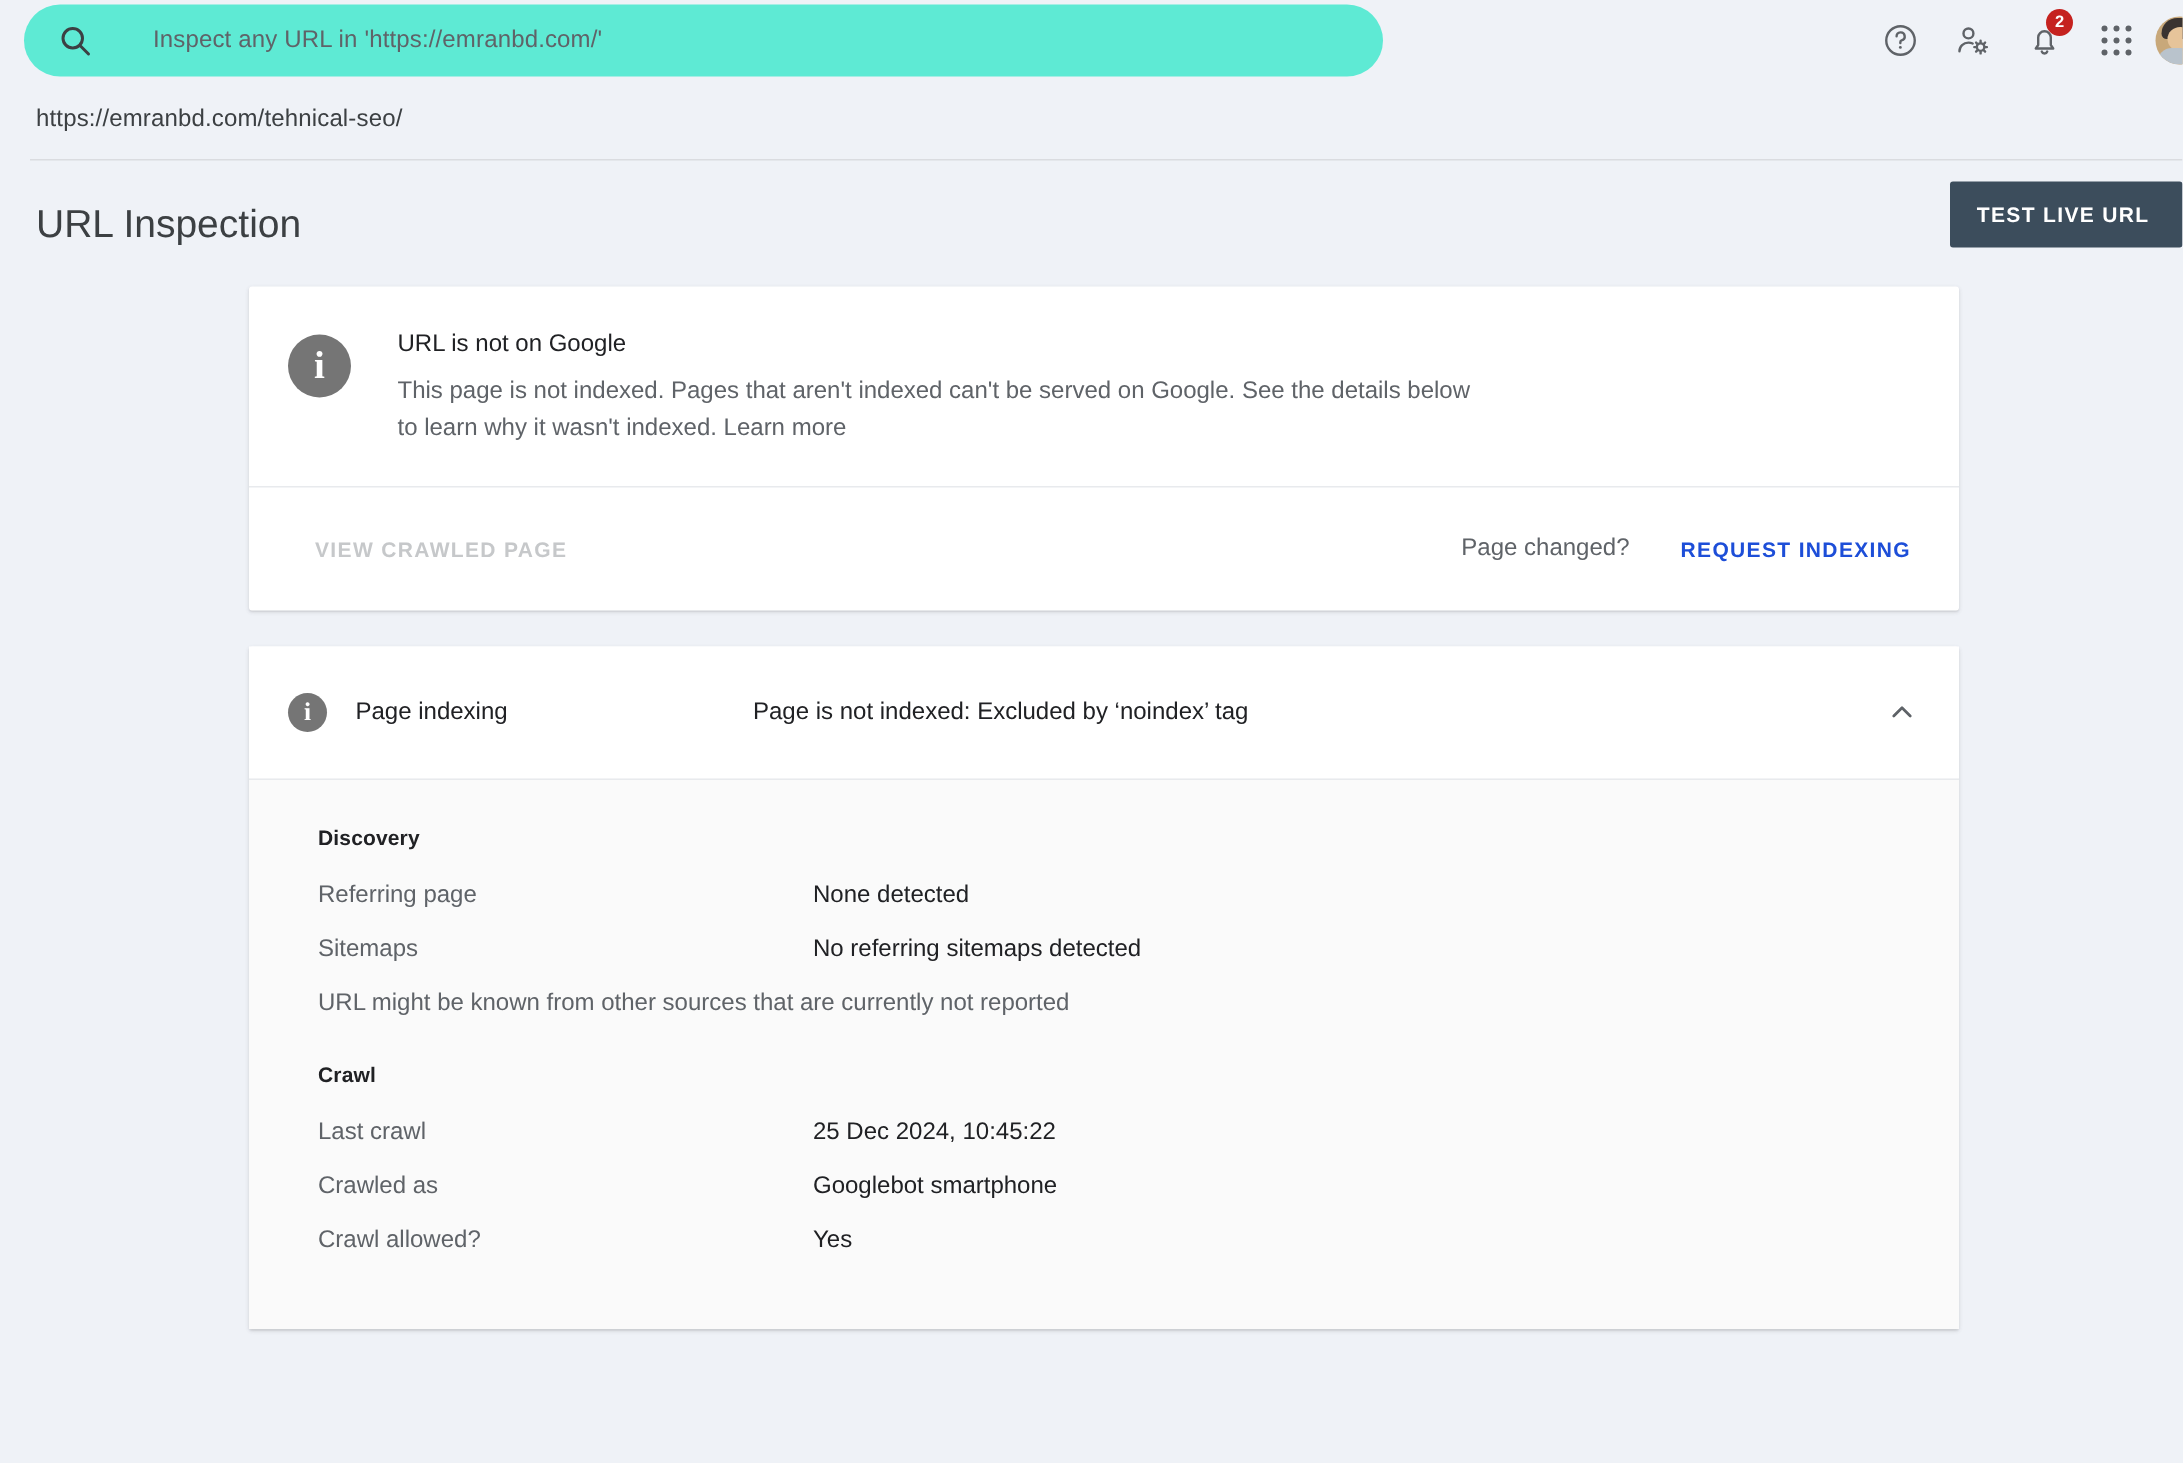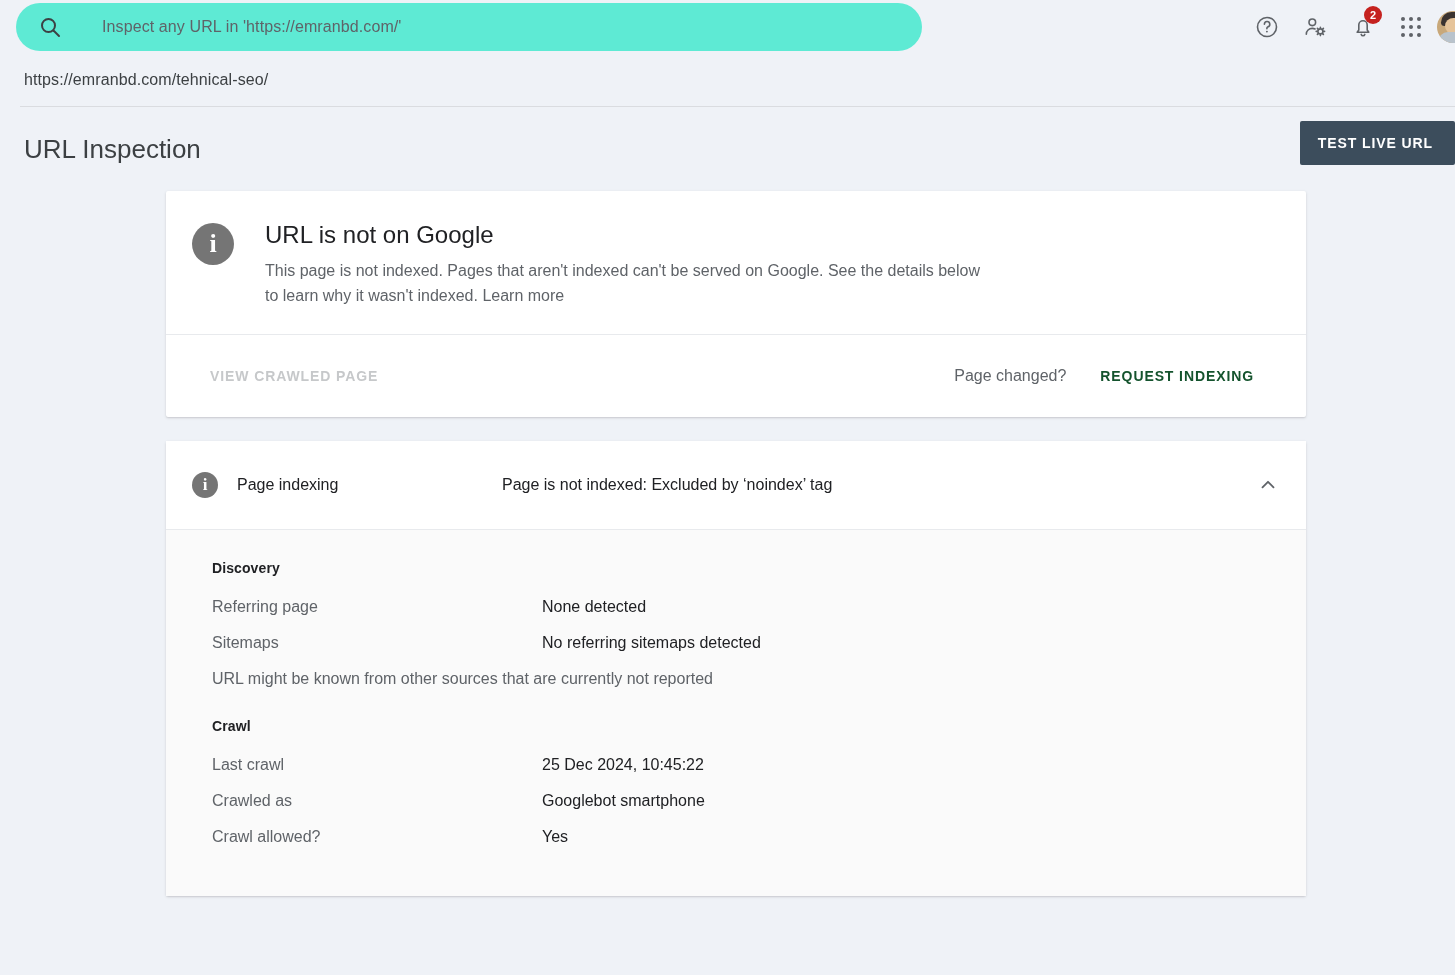--- a/index.html
+++ b/index.html
@@ -205,21 +205,21 @@
     display: flex;
     align-items: center;
     justify-content: center;
     font-family: "Liberation Serif", serif;
     font-size: 26px;
     font-weight: bold;
     margin-top: 2px;
   }
   .status-text { margin-left: 31px; }
   .status-title {
-    font-size: 24px;
+    font-size: 16px;
     color: #202124;
     font-weight: normal;
     margin: 0 0 9px 0;
     letter-spacing: 0px;
   }
   .status-desc {
     font-size: 16px;
     color: #5f6368;
     line-height: 25px;
     max-width: 730px;
@@ -228,38 +228,38 @@
   .learn-more {
     color: #5f6368;
     cursor: pointer;
   }
 
   .card-actions {
     border-top: 1px solid #e8eaed;
     height: 83px;
     display: flex;
     align-items: center;
-    padding: 0 36px 0 28px;
+    padding: 0 16px 0 28px;
   }
   .btn-text {
     font-size: 14px;
     font-weight: bold;
     letter-spacing: 0.9px;
     background: none;
     border: none;
     padding: 10px 16px;
     font-family: "Liberation Sans", sans-serif;
     border-radius: 2px;
   }
   .btn-disabled {
     color: #c6c8ca;
     cursor: default;
   }
   .btn-primary-text {
-    color: #14532d;
+    color: #1d4ed8;
     cursor: pointer;
   }
   .spacer { flex: 1; }
   .page-changed {
     font-size: 16px;
     color: #5f6368;
     margin-right: 18px;
   }
 
   

